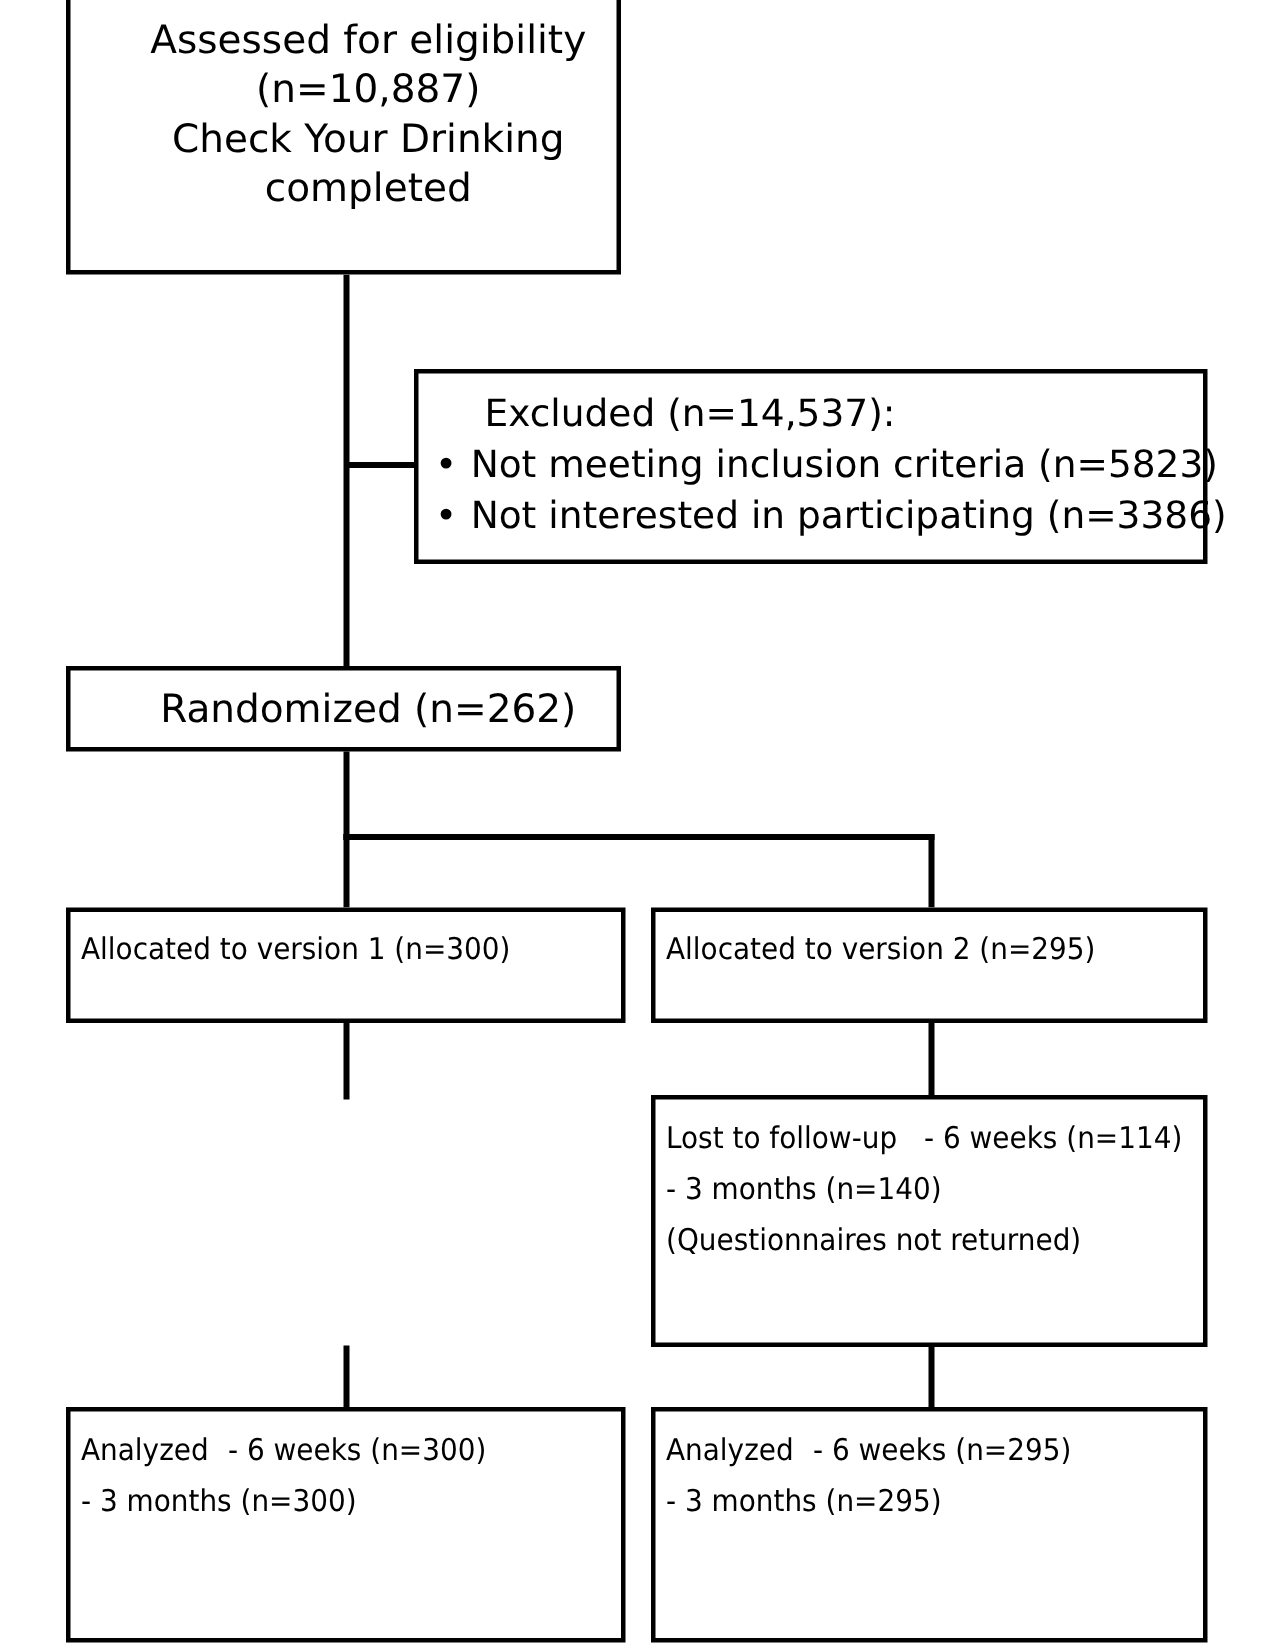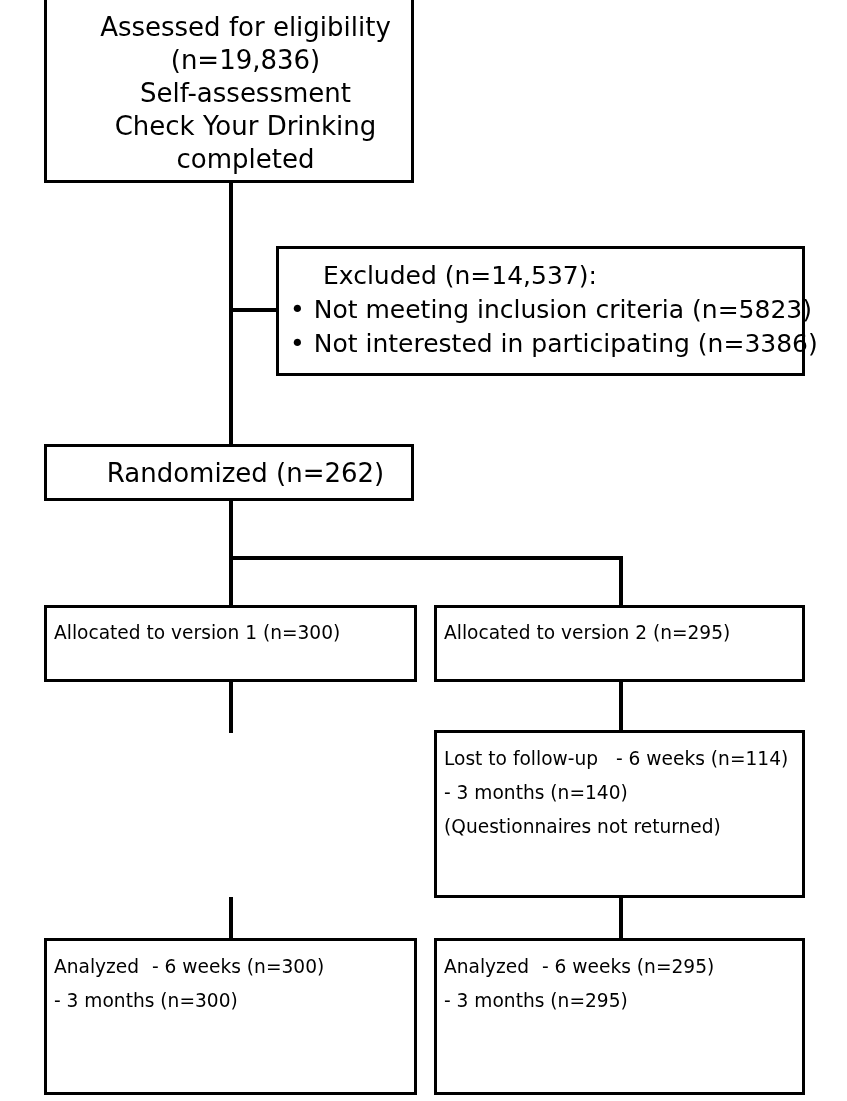--- a/index.html
+++ b/index.html
@@ -85,22 +85,21 @@
 
   <div class="line" style="left:619px; top:681px; width:4px; height:52px;"></div>
 
   <div class="line" style="left:229px; top:897px; width:4px; height:44px;"></div>
 
   <div class="line" style="left:619px; top:897px; width:4px; height:44px;"></div>
 
   <div class="box" style="left:44px; top:-3px; width:370px; height:186px;">
     <div class="box-inner t-center fs-big" style="top:11px;">
       <span class="txt">Assessed for eligibility</span>
-      <span class="txt">(n=19,836)</span>
-      <span class="txt">Self-assessment</span>
+      <span class="txt">(n=10,887)</span>
       <span class="txt">Check Your Drinking</span>
       <span class="txt">completed</span>
     </div>
   </div>
 
   <div class="box" style="left:276px; top:246px; width:529px; height:130px;">
     <div class="box-inner t-left fs-mid" style="top:10px; padding-left:11px;">
       <span class="txt">Excluded (n=14,537):</span>
       <span class="bullet-row"><span>•</span><span style="display:inline-block; width:9px;"></span><span>Not meeting inclusion criteria (n=5823)</span></span>
       <span class="bullet-row"><span>•</span><span style="display:inline-block; width:9px;"></span><span>Not interested in participating (n=3386)</span></span>

